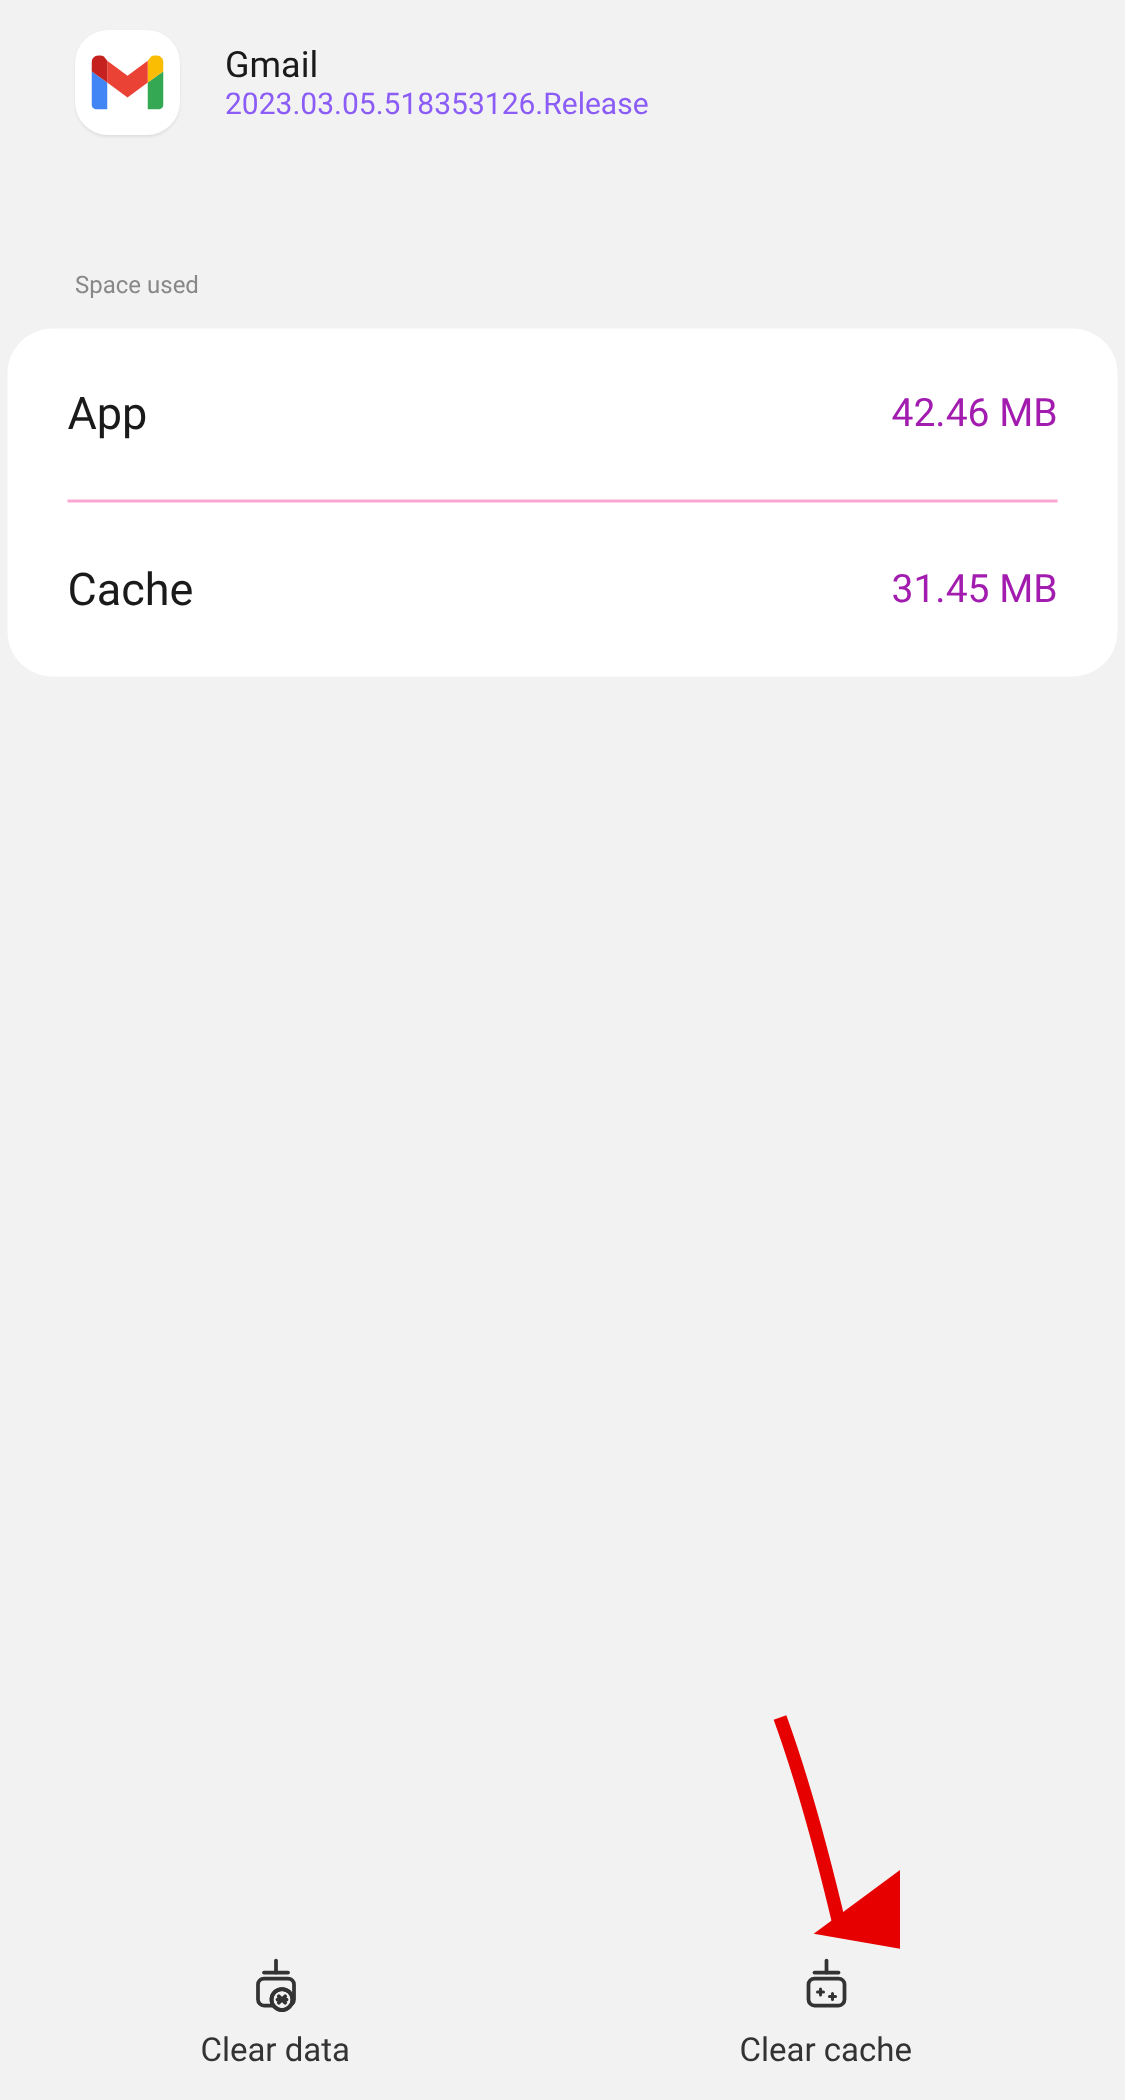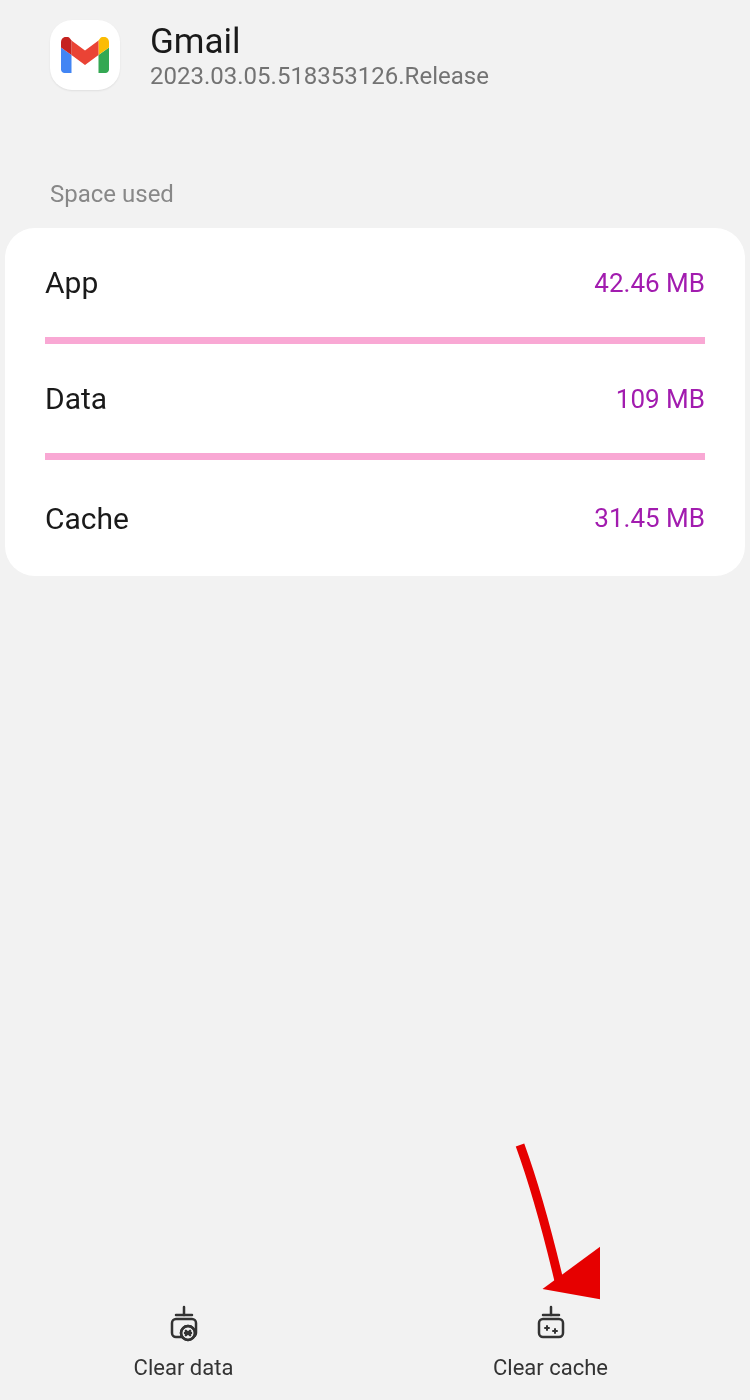--- a/index.html
+++ b/index.html
@@ -34,52 +34,52 @@
       justify-content: center;
       box-shadow: 0 1px 2px rgba(0,0,0,0.08);
     }
     
     .app-icon svg {
       width: 48px;
       height: 36px;
     }
     
     .app-title {
-      font-size: 35px;
+      font-size: 24px;
       color: #1a1a1a;
       font-weight: 400;
       margin-bottom: 0;
     }
     
     .app-version {
-      font-size: 24px;
-      color: #737373;
+      font-size: 20px;
+      color: #8b5cf6;
       font-weight: 400;
     }
     
     .section-label {
-      font-size: 24px;
+      font-size: 16px;
       color: #888;
       padding: 60px 50px 20px 50px;
       font-weight: 400;
     }
     
     .card {
       background: white;
       border-radius: 30px;
       margin: 0 5px;
       padding: 0 40px;
     }
     
     .storage-row {
       display: flex;
       justify-content: space-between;
       align-items: center;
       height: 116px;
-      border-bottom: 7px solid #f9a8d4;
+      border-bottom: 2px solid #f9a8d4;
     }
     
     .storage-row:last-child {
       border-bottom: none;
     }
     
     .storage-label {
       font-size: 30px;
       color: #1a1a1a;
       font-weight: 400;
@@ -149,24 +149,20 @@
     <div class="app-version">2023.03.05.518353126.Release</div>
   </div>
 </div>
 
 <div class="section-label">Space used</div>
 
 <div class="card">
   <div class="storage-row">
     <div class="storage-label">App</div>
     <div class="storage-value">42.46 MB</div>
-  </div>
-  <div class="storage-row">
-    <div class="storage-label">Data</div>
-    <div class="storage-value">109 MB</div>
   </div>
   <div class="storage-row">
     <div class="storage-label">Cache</div>
     <div class="storage-value">31.45 MB</div>
   </div>
 </div>
 
 <svg class="annotation-arrow" width="100" height="180" viewBox="0 0 100 180">
   <defs>
     <marker id="arrowhead" markerWidth="12" markerHeight="14" refX="6" refY="12" orient="auto">

